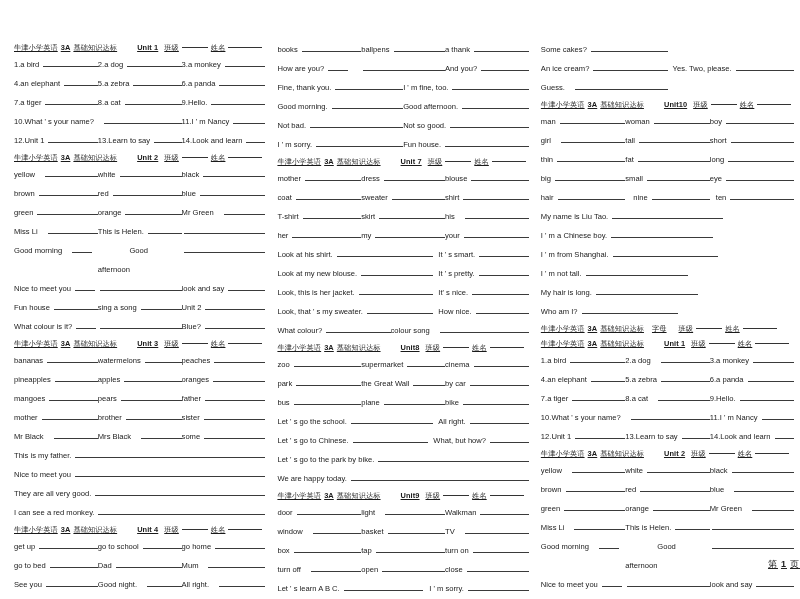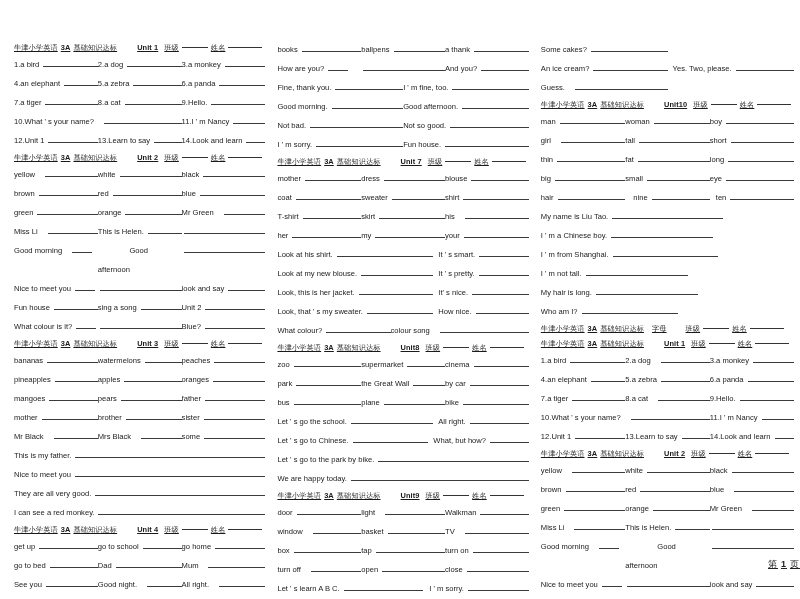--- a/index.html
+++ b/index.html
@@ -1017,21 +1017,21 @@
             <span class="lbl">Who am I?</span>
             <span class="ln"></span>
           </div>
         <div class="cell" style="width:46%"></div>
       </div>
 
       <div class="unit-header">
         <span class="cn">牛津小学英语</span>
         <span class="lvl">3A</span>
         <span class="cn">基础知识达标</span>
-        <span class="cn" style="margin-left:8px;margin-right:19px">字母</span>
+        <span class="cn" style="margin-left:8px;margin-right:12px">字母</span>
         <span class="cn">班级</span>
         <span class="blank blank-sm"></span>
         <span class="cn">姓名</span>
         <span class="blank blank-md"></span>
       </div>
 
       <div class="unit-header">
         <span class="cn">牛津小学英语</span>
         <span class="lvl">3A</span>
         <span class="cn">基础知识达标</span>

